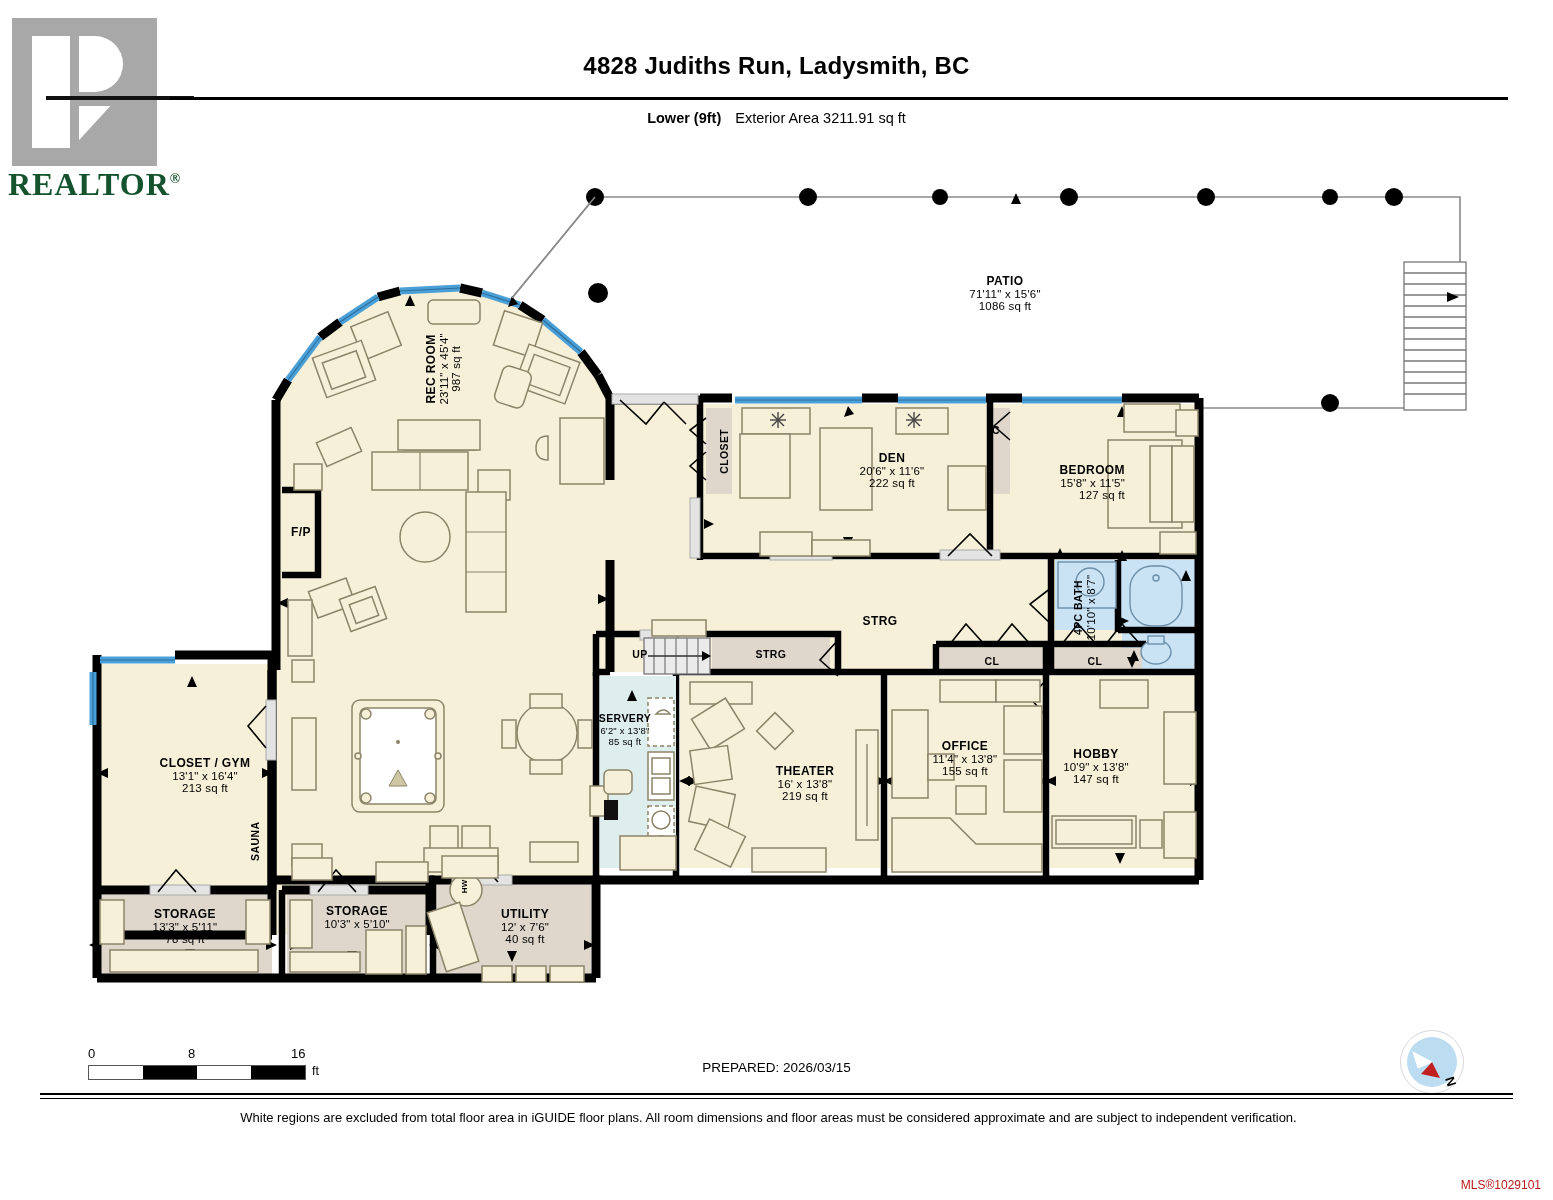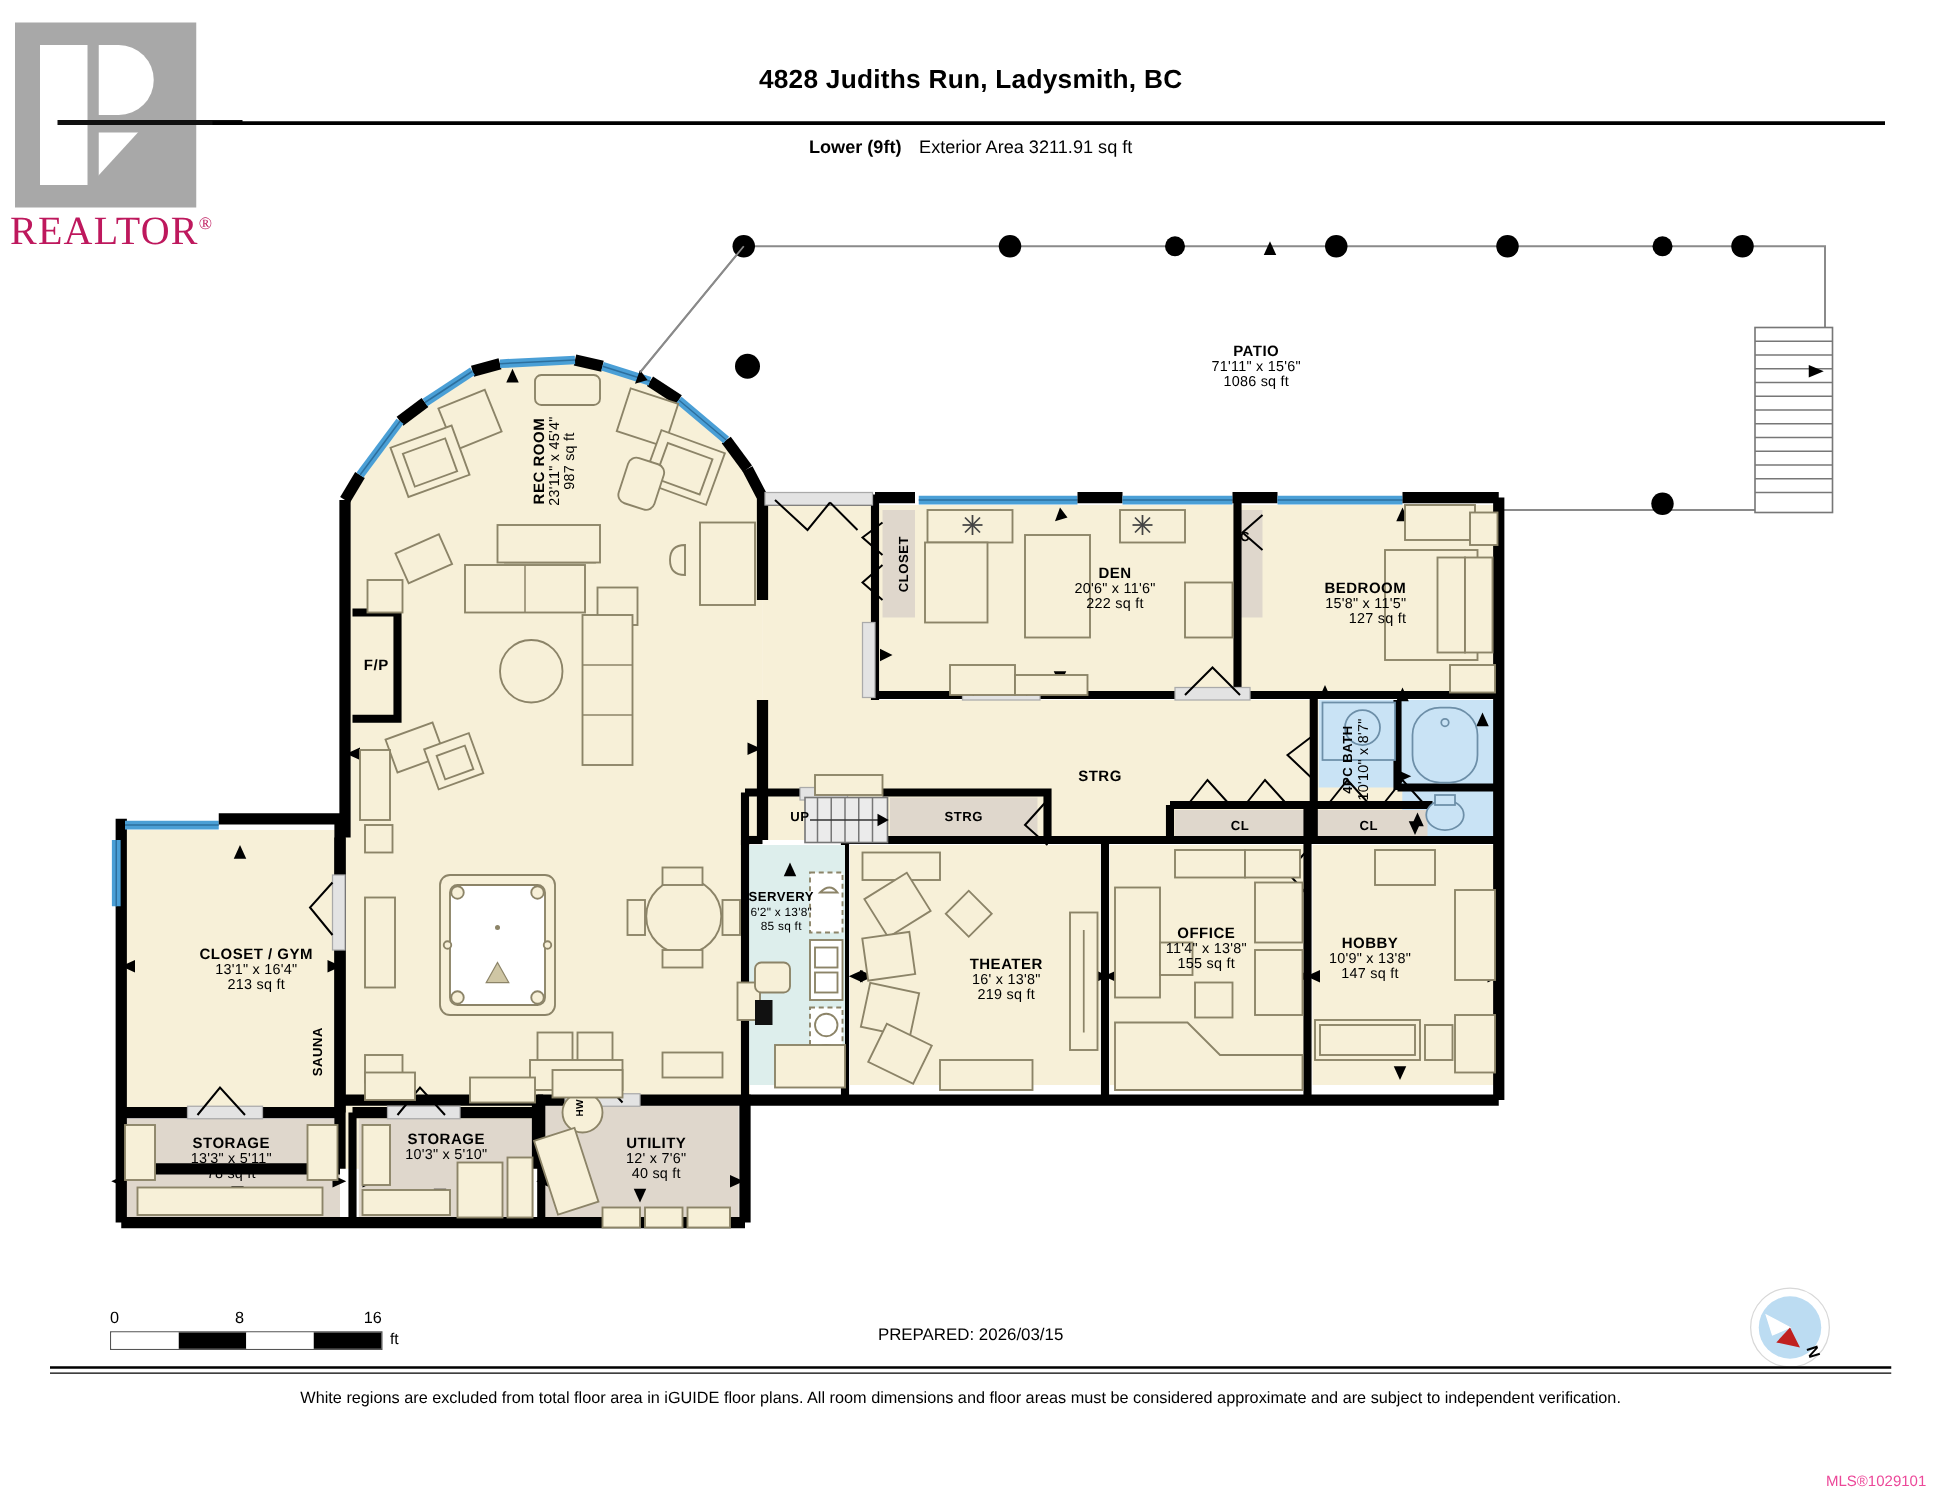--- a/index.html
+++ b/index.html
@@ -15,25 +15,25 @@
 
   
   #realtor-logo{position:absolute;left:8px;top:18px;width:180px;height:180px;}
   #realtor-logo .sq{position:absolute;left:4px;top:0;width:145px;height:148px;background:#a8a8a8;}
   #realtor-logo .bar1{position:absolute;left:24px;top:18px;width:38px;height:112px;background:#fff;}
   #realtor-logo .stem{position:absolute;left:71px;top:18px;width:44px;height:56px;background:#fff;border-radius:0 28px 28px 0;}
   #realtor-logo .stem2{position:absolute;left:71px;top:88px;width:38px;height:42px;background:#fff;}
   #realtor-logo .diag{position:absolute;left:62px;top:60px;width:0;height:0;
       border-left:0 solid transparent;border-top:72px solid transparent;border-right:66px solid #a8a8a8;}
   #realtor-logo .rule{position:absolute;left:38px;top:78px;width:148px;height:4px;background:#111;}
-  #realtor-logo .word{position:absolute;left:0;top:148px;font-size:32px;letter-spacing:1px;color:#be185d;font-family:"Liberation Serif",serif;}
+  #realtor-logo .word{position:absolute;left:0;top:148px;font-size:32px;letter-spacing:1px;color:#14532d;font-family:"Liberation Serif",serif;font-weight:bold;}
   #realtor-logo .reg{font-size:14px;vertical-align:super;}
 
   
-  #plan-title{position:absolute;left:0;right:0;top:52px;text-align:center;font-size:21px;font-weight:bold;letter-spacing:.2px;}
+  #plan-title{position:absolute;left:0;right:0;top:52px;text-align:center;font-size:24px;font-weight:bold;letter-spacing:.2px;}
   #title-rule{position:absolute;left:170px;right:45px;top:97px;height:3px;background:#000;}
   #subhead{position:absolute;left:0;right:0;top:110px;text-align:center;font-size:14.5px;}
   #subhead .lvl{font-weight:bold;}
   #subhead .area{margin-left:14px;}
 
   
   #floorplan{position:absolute;left:0;top:0;width:1553px;height:1010px;}
   #floorplan svg{display:block;}
 
   
@@ -58,21 +58,21 @@
   
   #compass{position:absolute;left:1400px;top:1030px;width:64px;height:64px;}
   #compass .ring{position:absolute;inset:0;border-radius:50%;border:1.5px solid #d8d8d8;background:#fff;}
   #compass .disc{position:absolute;left:7px;top:7px;width:50px;height:50px;border-radius:50%;background:#bcdcf2;}
   #compass .nlab{position:absolute;left:46px;top:44px;font-size:13px;font-weight:bold;transform:rotate(72deg);}
 
   
   #footer-rule1{position:absolute;left:40px;right:40px;top:1093px;height:2px;background:#000;}
   #footer-rule2{position:absolute;left:40px;right:40px;top:1098px;height:1px;background:#000;}
   #disclaimer{position:absolute;left:0;right:16px;top:1110px;text-align:center;font-size:13px;}
-  #mls{position:absolute;right:12px;bottom:8px;font-size:12px;color:#ec4899;}
+  #mls{position:absolute;right:12px;bottom:8px;font-size:12px;color:#b91c1c;}
 </style>
 </head>
 <body>
 
 <div class="page">
 
   <div id="realtor-logo">
     <div class="sq"></div>
     <div class="bar1"></div>
     <div class="stem"></div>

